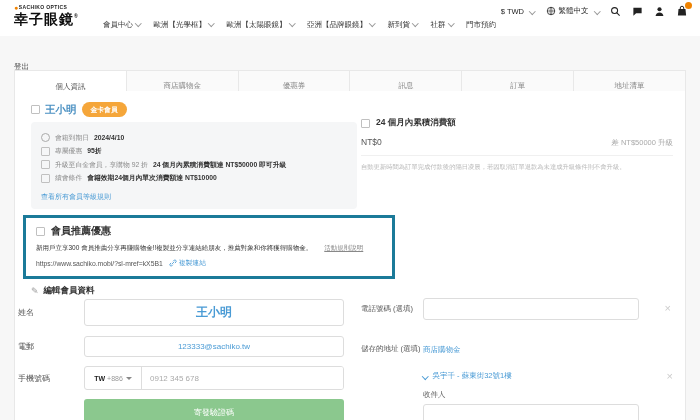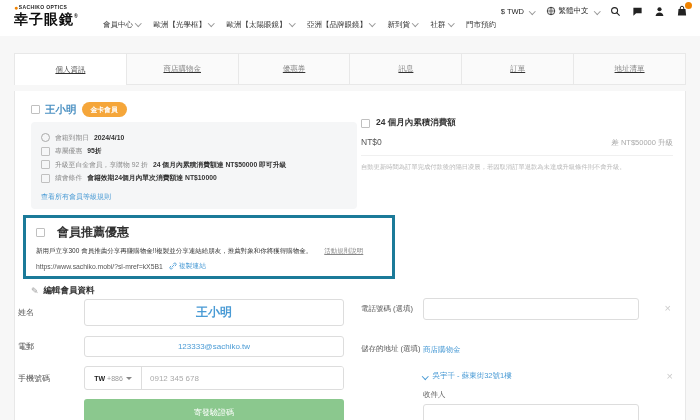--- a/index.html
+++ b/index.html
@@ -16,21 +16,21 @@
   .nav{position:absolute;left:103px;top:20px;display:flex;gap:13px;font-size:7.5px;color:#333;white-space:nowrap;}
   .nav-item{cursor:pointer;}
   .chev{display:inline-block;width:3.5px;height:3.5px;border-right:1px solid #999;border-bottom:1px solid #999;transform:rotate(45deg);margin-left:3px;vertical-align:2px;}
   .topright{position:absolute;right:12px;top:5px;display:flex;align-items:center;gap:11px;font-size:7.5px;color:#222;}
   .tr-item{display:flex;align-items:center;gap:3px;}
   .icon-btn{position:relative;display:flex;align-items:center;}
   .cart-badge{position:absolute;top:-3px;right:-4px;width:7px;height:7px;border-radius:50%;background:#f08300;}
   
   .logout{position:absolute;top:62px;left:14px;font-size:7.5px;color:#444;text-decoration:underline;cursor:pointer;}
   
-  .tabbar{position:absolute;top:53px;left:14px;width:672px;height:32px;display:flex;box-sizing:border-box;text-decoration:underline;}
+  .tabbar{position:absolute;top:70px;left:14px;width:672px;height:32px;display:flex;box-sizing:border-box;}
   .tab{flex:1;display:flex;align-items:center;justify-content:center;font-size:7.5px;color:#888;
        background:#fafafa;border:1px solid #e8e8e8;border-left:none;box-sizing:border-box;cursor:pointer;}
   .tab:first-child{border-left:1px solid #e8e8e8;}
   .tab.active{background:#fff;border-bottom:none;color:#555;}
   
   .card{position:absolute;top:91px;left:14px;width:672px;height:329px;background:#fff;
         border-left:1px solid #e8e8e8;border-right:1px solid #e8e8e8;box-sizing:border-box;}
   
   .member-row{position:absolute;left:16px;top:11px;display:flex;align-items:center;gap:5px;}
   .sq-icon{width:7px;height:7px;border:1px solid #c0c0c0;border-radius:1px;display:inline-block;flex:none;}
@@ -39,21 +39,21 @@
   .tier-badge{background:#f5a63a;color:#fff;font-size:6.8px;font-weight:bold;padding:2.5px 9px;border-radius:9px;}
   
   .info-box{position:absolute;left:16px;top:31px;width:326px;box-sizing:border-box;background:#f5f6f7;
             border-radius:4px;padding:7px 10px;font-size:6.8px;color:#8a8a8a;}
   .info-row{display:flex;align-items:center;gap:5px;margin:3.5px 0;white-space:nowrap;}
   .info-row b{color:#333;}
   .rules-link{color:#4a9bd5;margin-top:5px;display:inline-block;cursor:pointer;font-size:7px;}
   
   .promo-box{position:absolute;left:8px;top:124px;width:372px;box-sizing:border-box;height:64px;
              border:3px solid #1b7a99;background:#fff;padding:6px 10px;}
-  .promo-title{display:flex;align-items:center;gap:12px;font-size:12px;font-weight:bold;color:#333;}
+  .promo-title{display:flex;align-items:center;gap:6px;font-size:10px;font-weight:bold;color:#333;}
   .promo-line{display:flex;align-items:baseline;margin-top:6px;font-size:6.5px;color:#333;white-space:nowrap;}
   .promo-rules{color:#888;text-decoration:underline;margin-left:12px;cursor:pointer;}
   .promo-url-row{margin-top:5px;font-size:6.8px;color:#555;display:flex;align-items:center;gap:6px;white-space:nowrap;}
   .copy-link{color:#4a9bd5;display:flex;align-items:center;gap:2px;cursor:pointer;}
   
   .form-title{position:absolute;left:16px;top:194px;font-size:8.5px;font-weight:bold;color:#333;display:flex;align-items:center;gap:5px;}
   .pencil{color:#999;font-size:9px;font-weight:normal;}
   .form-left{position:absolute;left:3px;top:208px;width:326px;}
   .frow{display:flex;align-items:center;margin-bottom:9px;}
   .flabel{width:66px;font-size:8px;color:#555;flex:none;}

